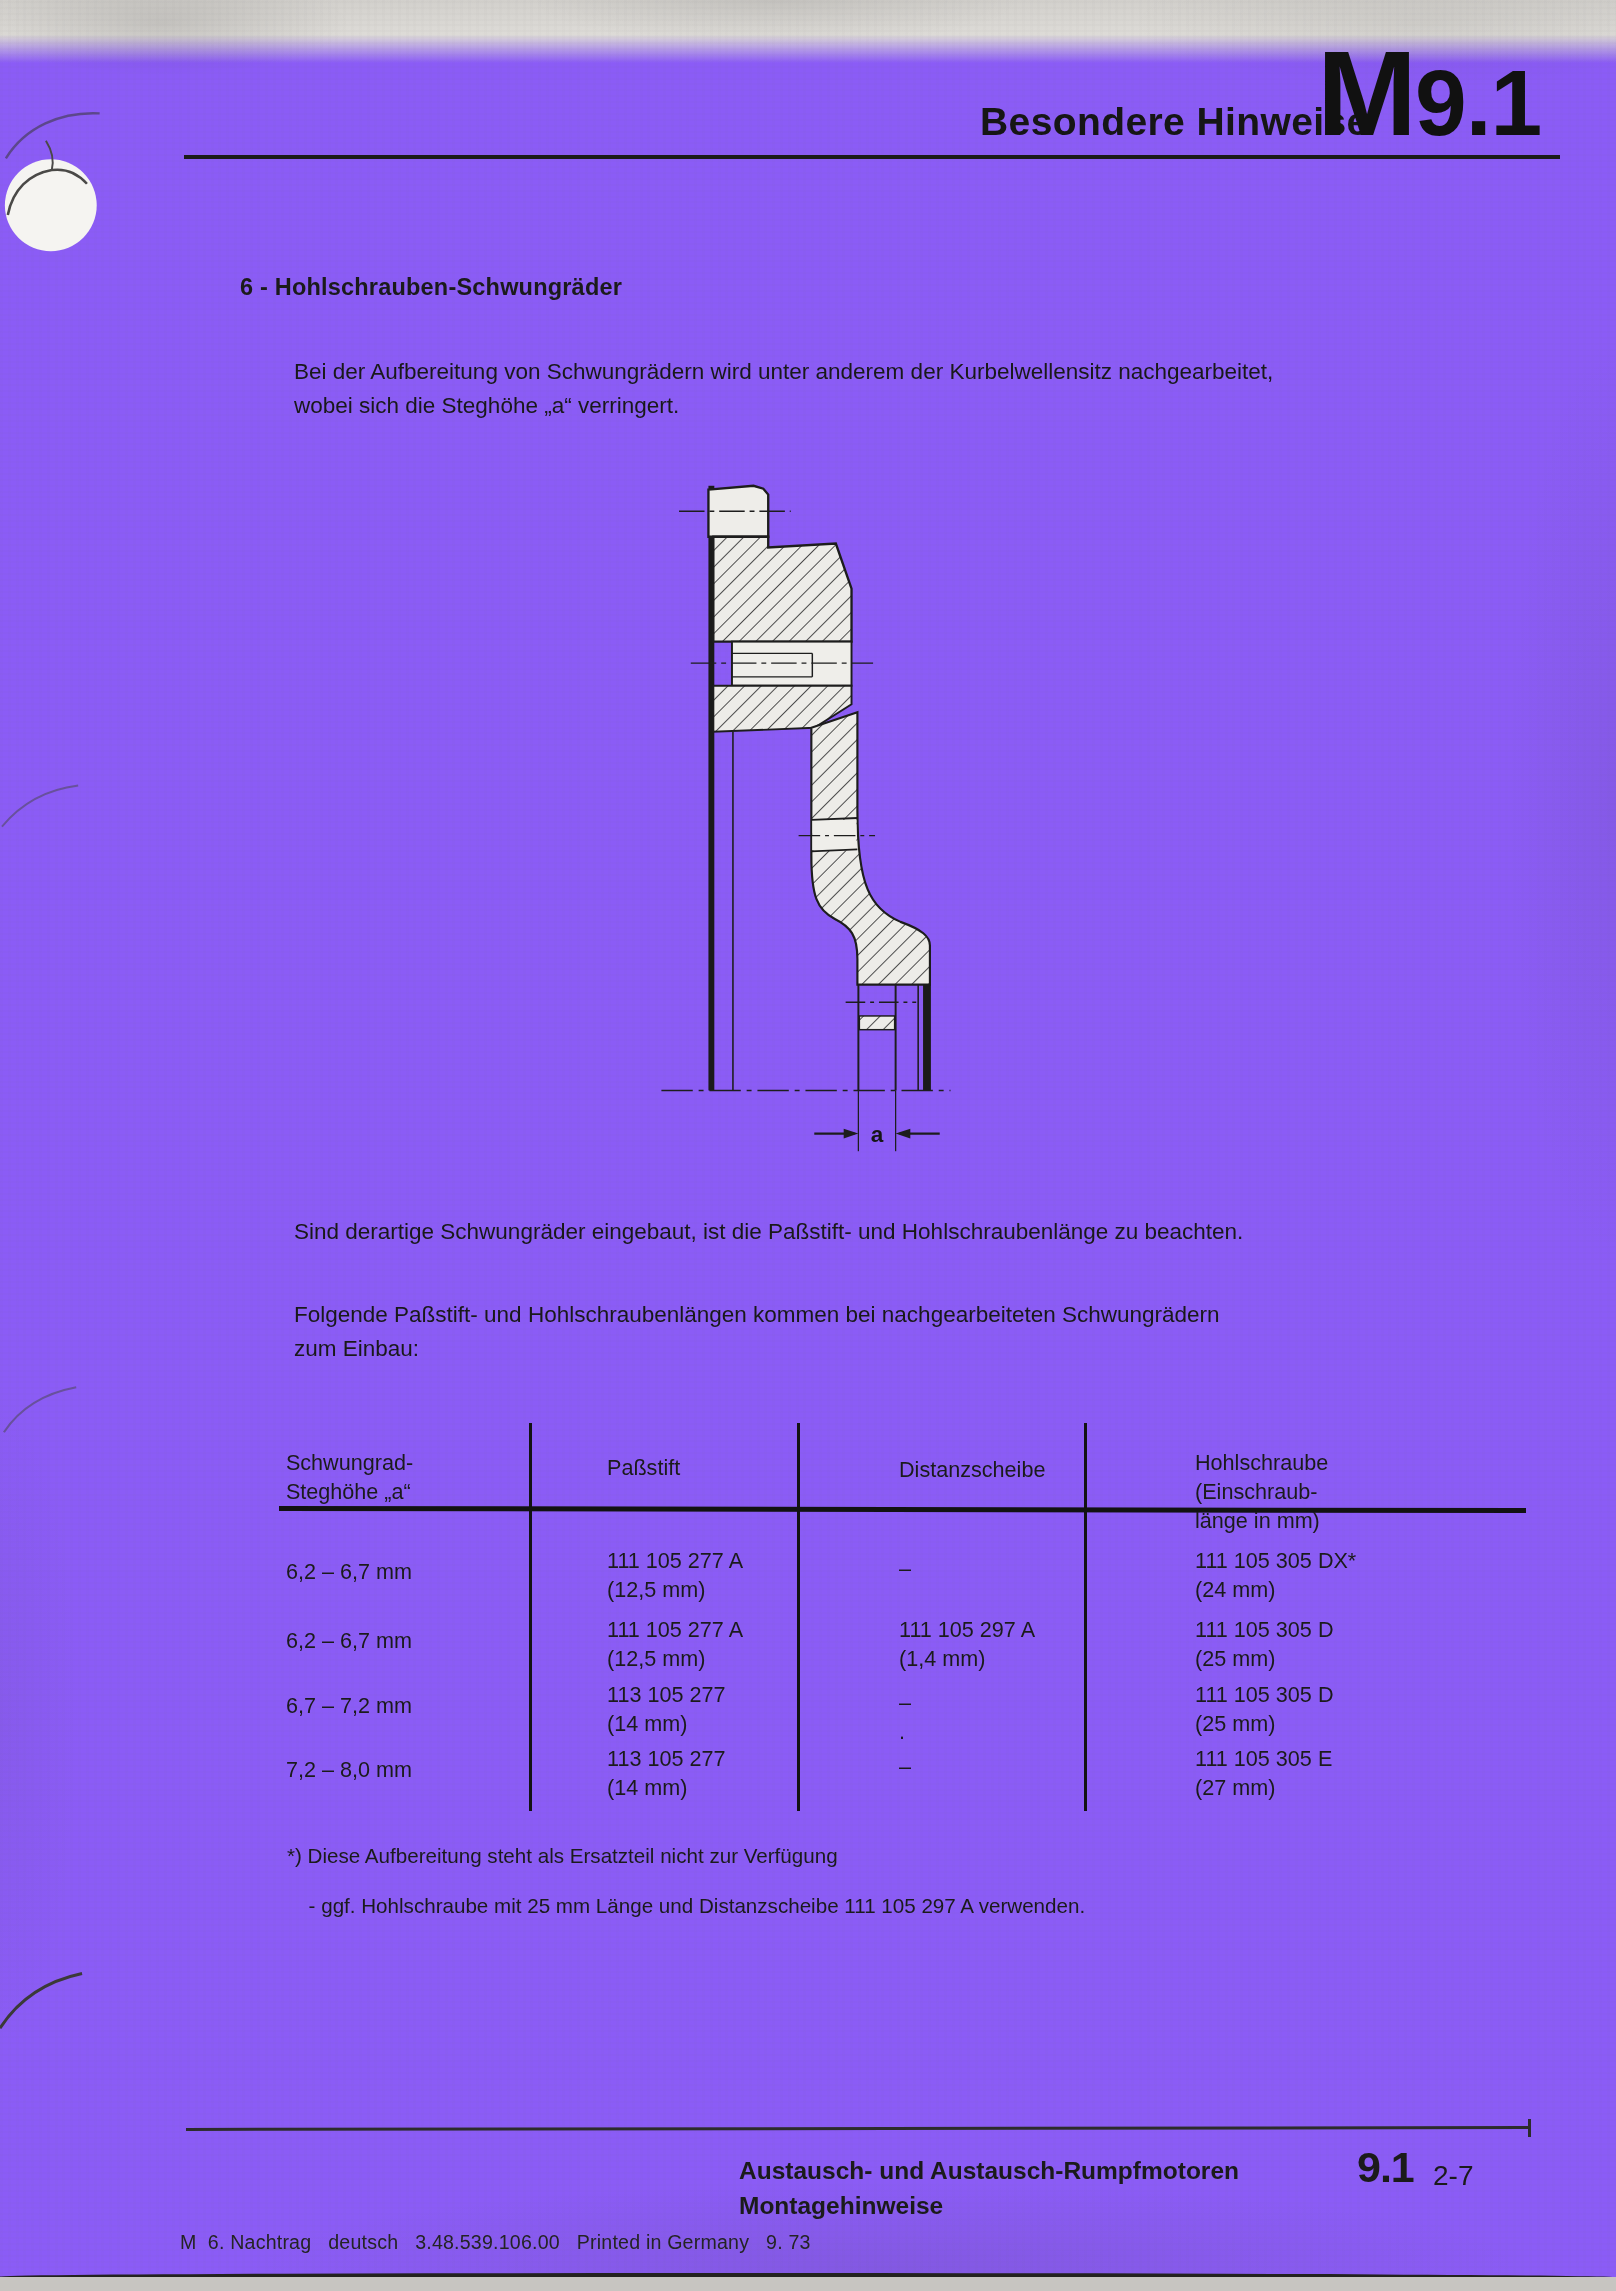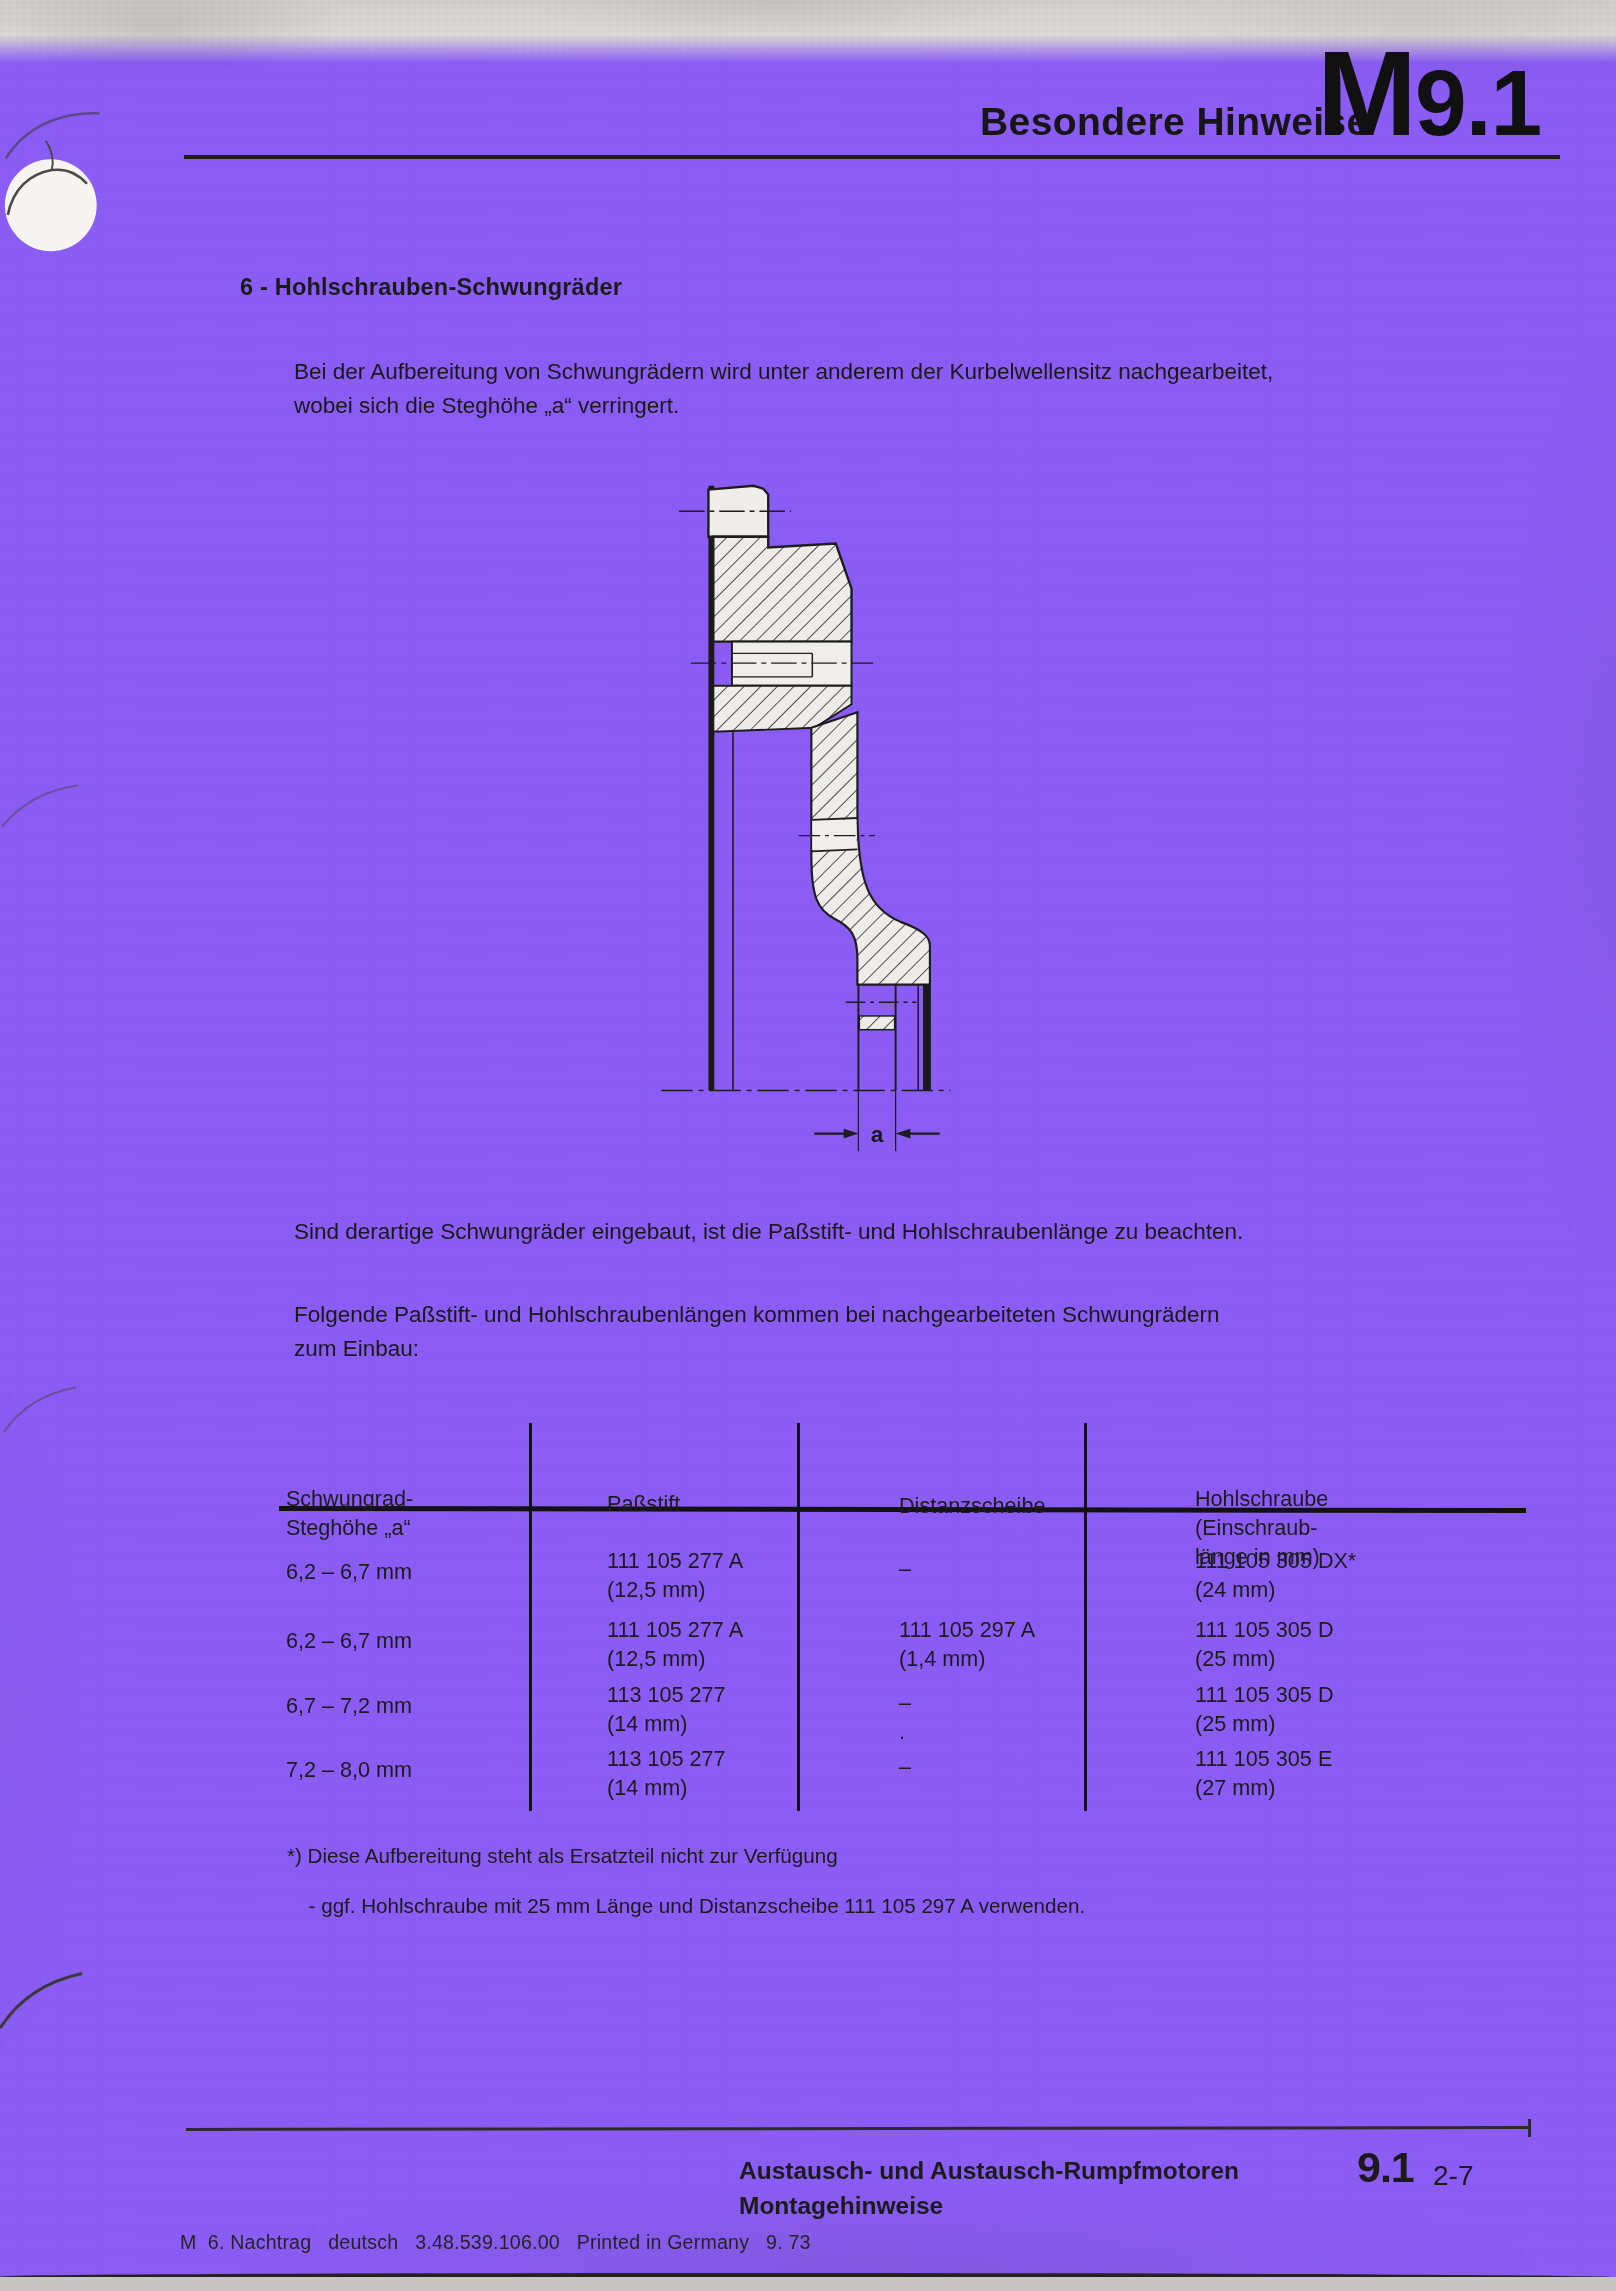--- a/index.html
+++ b/index.html
@@ -45,21 +45,21 @@
   .table-intro{left:294px;top:1298px;}
 
   
   .drawing{left:622px;top:475px;}
 
   
   .tbl{left:279px;top:1421px;width:1255px;height:402px;font-size:21.6px;}
   .vline{position:absolute;top:2px;width:3.4px;height:388px;background:#131313;}
   .vline.v1{left:250px;} .vline.v2{left:518px;} .vline.v3{left:805px;}
   .thick-rule{position:absolute;left:0;top:86px;width:1247px;height:4.9px;background:#121212;transform:rotate(.1deg);}
-  .th{position:absolute;line-height:29px;font-weight:400;margin-top:36px;}
+  .th{position:absolute;line-height:29px;font-weight:400;}
   .th.c1{left:6.9px;top:27.4px;}
   .th.c2{left:328px;top:32px;}
   .th.c3{left:620px;top:34px;}
   .th.c4{left:916px;top:27.4px;}
   .row{position:absolute;left:0;width:1247px;height:65px;}
   .row.r1{top:125px;} .row.r2{top:194px;} .row.r3{top:259px;} .row.r4{top:323px;}
   .cell{position:absolute;line-height:29px;}
   .cell.ca{left:6.9px;top:10.8px;}
   .cell.cp{left:328px;top:0;}
   .cell.cd{left:620px;top:7.8px;}

